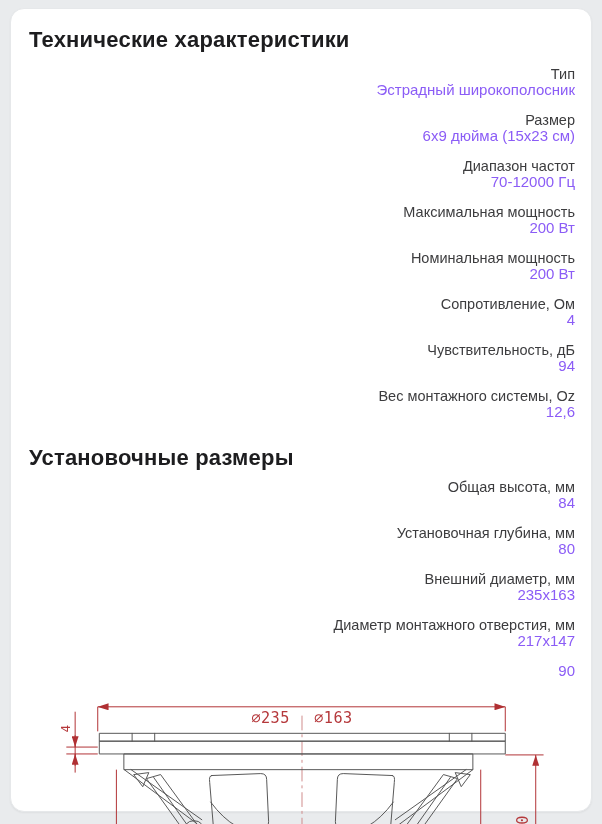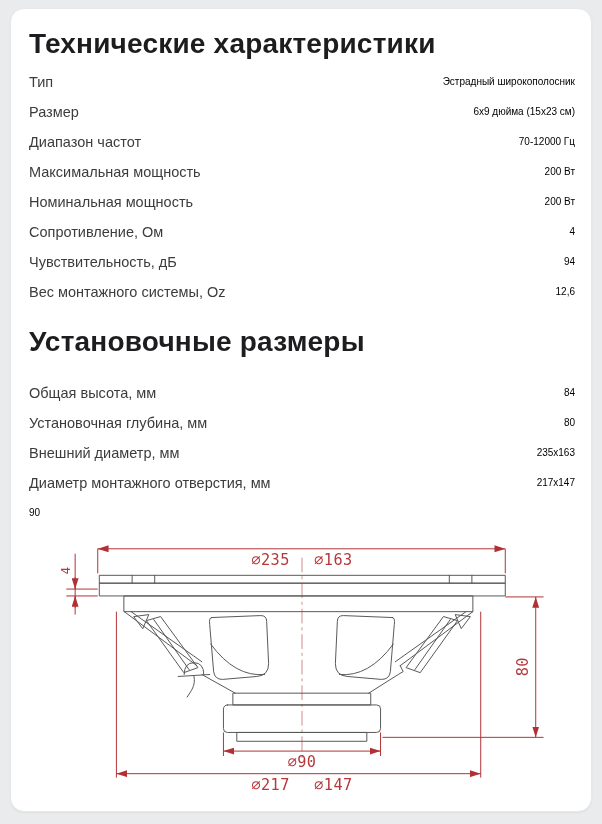--- a/index.html
+++ b/index.html
@@ -13,39 +13,40 @@
     border:1px solid #e6e8ea;
     border-radius:14px;
     margin:8px 10px 12px 10px;
     padding:18px 16px 10px 18px;
     box-shadow:0 1px 2px rgba(0,0,0,.05);
     box-sizing:border-box;
     height:804px;
   }
   h2.section-title{
     margin:0 0 6px 0;
-    font-size:28px;
+    font-size:22px;
     line-height:1.2;
     font-weight:bold;
     color:#1d1d1f;
     letter-spacing:.2px;
   }
-  h2.section-title.second{margin-top:18px;margin-bottom:20px;}
+  h2.section-title.second{margin-top:18px;margin-bottom:0;}
   .rows{display:block;}
   .row{
     display:flex;
     justify-content:space-between;
-    align-items:flex-start;
+    align-items:flex-end;
     padding:7px 0;
+    flex-direction:column;
   }
   .row .lbl{
     font-size:14.5px;line-height:16px;color:#3c3c3e;
   }
   .row .val{
-    font-size:10px;line-height:16px;color:#000000;text-align:right;white-space:nowrap;
+    font-size:15px;line-height:16px;color:#8b5cf6;text-align:right;white-space:nowrap;
   }
   .drawing{margin-top:10px;}
   .drawing svg{display:block;width:100%;height:auto;}
   .cad-text{
     font-family:"DejaVu Sans Mono", monospace;
     font-size:15.5px;
     letter-spacing:.5px;
   }
   .cad-text.small{font-size:13px;}
 </style>

